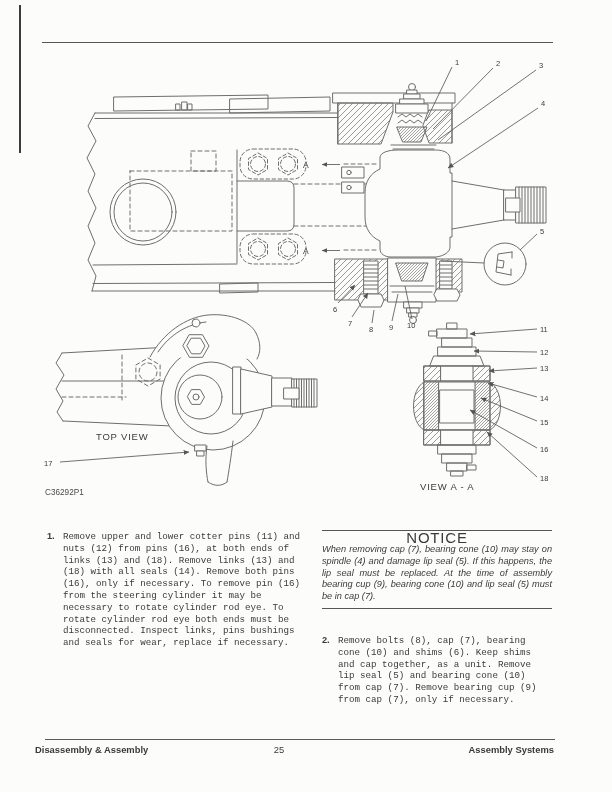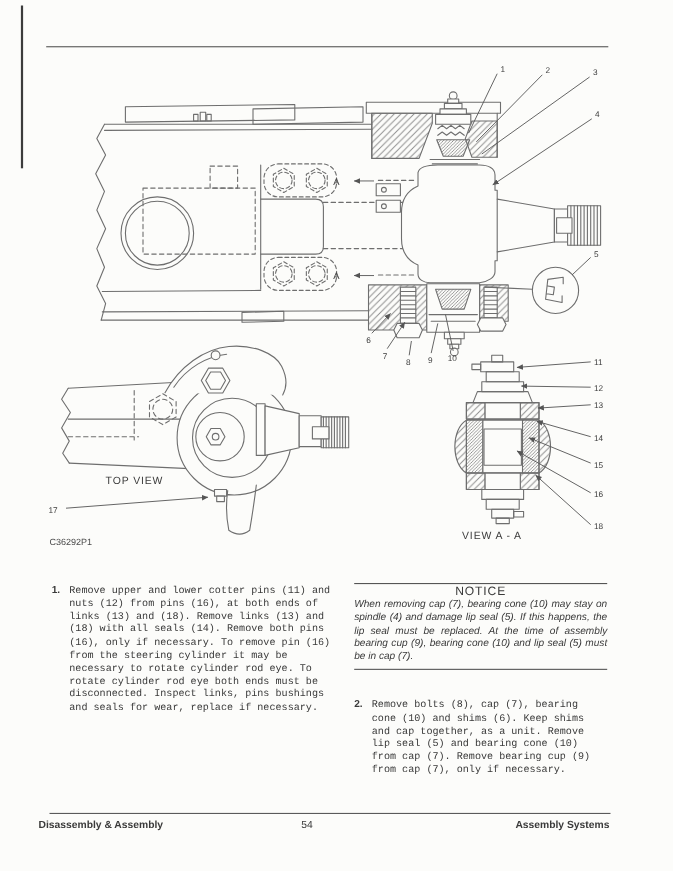--- a/index.html
+++ b/index.html
@@ -17,21 +17,21 @@
   .col-right { position:absolute; left:322px; top:526px; width:230px; }
 
   .step { display:flex; font-size:9.2px; line-height:11.8px; color:#3a3a3a; }
   .step-num { width:16px; flex:none; font-weight:bold; }
   .step-text { flex:1;font-family:Liberation Mono, monospace; }
 
   .notice {
     border-top:1.6px solid #555; border-bottom:1.6px solid #555;
     padding:1px 0 5px 0; margin-top:4px; margin-bottom:26px;
   }
-  .notice-title { text-align:center; font-size:11px; letter-spacing:0.8px; line-height:12px; }
+  .notice-title { text-align:center; font-size:15px; letter-spacing:0.8px; line-height:12px; }
   .notice-body  { font-size:9.2px; line-height:11.8px; text-align:justify;font-style:italic; }
 
   .footer-rule  { position:absolute; left:45px; top:739px; width:510px; height:1.2px; background:#5a5a5a; }
   .footer-left  { position:absolute; left:35px; top:744px; font-size:9.4px; font-weight:bold; }
   .footer-page  { position:absolute; left:0;  top:744px; width:558px; text-align:center; font-size:9.4px; }
   .footer-right { position:absolute; right:58px; top:744px; font-size:9.4px; font-weight:bold; }
 </style>
 </head>
 <body>
 
@@ -281,16 +281,16 @@
       <div class="notice-body">When removing cap (7), bearing cone (10) may stay on spindle (4) and damage lip seal (5). If this happens, the lip seal must be replaced. At the time of assembly bearing cup (9), bearing cone (10) and lip seal (5) must be in cap (7).</div>
     </div>
     <div class="step">
       <span class="step-num">2.</span>
       <span class="step-text">Remove bolts (8), cap (7), bearing cone (10) and shims (6). Keep shims and cap together, as a unit. Remove lip seal (5) and bearing cone (10) from cap (7). Remove bearing cup (9) from cap (7), only if necessary.</span>
     </div>
   </div>
 
   <div class="footer-rule"></div>
   <div class="footer-left">Disassembly &amp; Assembly</div>
-  <div class="footer-page">54</div>
+  <div class="footer-page">25</div>
   <div class="footer-right">Assembly Systems</div>
 
 </div>
 
 </body></html>

